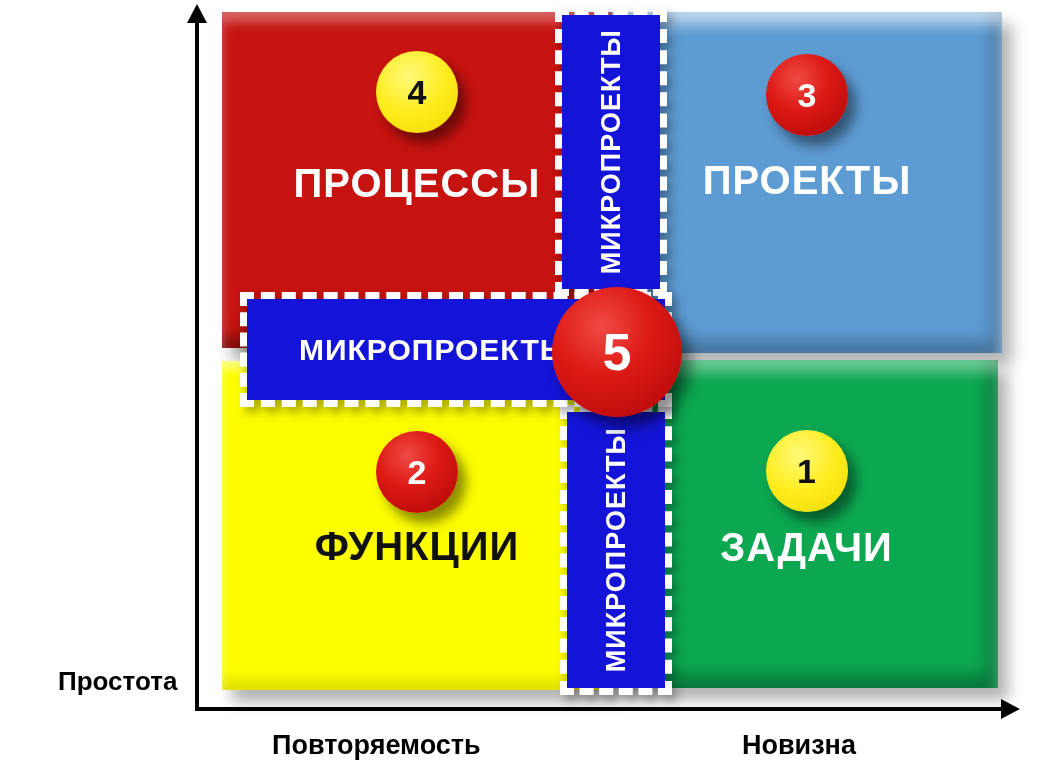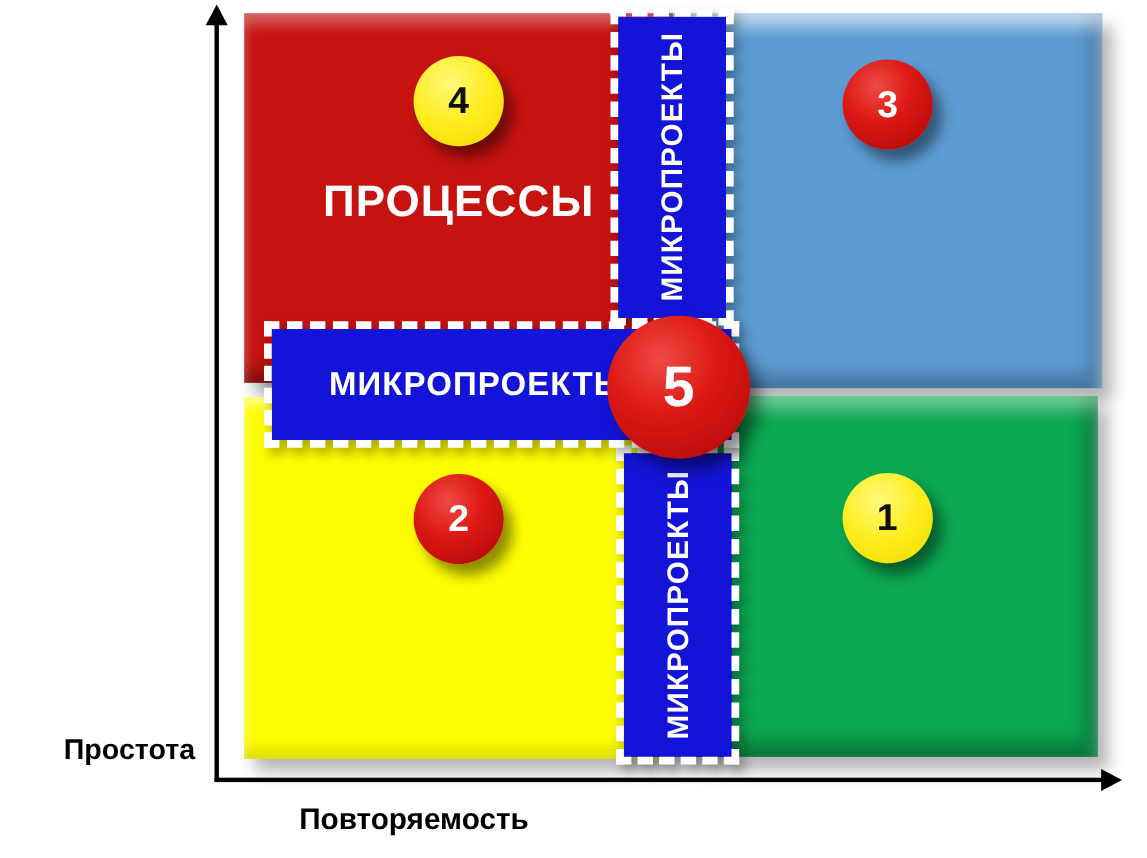--- a/index.html
+++ b/index.html
@@ -63,44 +63,48 @@
 
 <div class="canvas">
 
   <div class="arrow-up"></div>
   <div class="y-axis"></div>
   <div class="x-axis"></div>
   <div class="arrow-right"></div>
 
   <div class="axis-label lbl-ybottom">Простота</div>
   <div class="axis-label lbl-xleft">Повторяемость</div>
+  <div class="axis-label lbl-xright">Новизна</div>
 
   <div class="quad q-tl">
     <div class="badge badge-yellow">
       <span>4</span>
     </div>
     <div class="qlabel white">ПРОЦЕССЫ</div>
   </div>
 
   <div class="quad q-tr">
     <div class="badge badge-red">
       <span>3</span>
     </div>
+    <div class="qlabel white">ПРОЕКТЫ</div>
   </div>
 
   <div class="quad q-bl">
     <div class="badge badge-red">
       <span>2</span>
     </div>
+    <div class="qlabel dark">ФУНКЦИИ</div>
   </div>
 
   <div class="quad q-br">
     <div class="badge badge-yellow">
       <span>1</span>
     </div>
+    <div class="qlabel white">ЗАДАЧИ</div>
   </div>
 
   <div class="band band-v-top">
     <span class="vtext">МИКРОПРОЕКТЫ</span>
   </div>
 
   <div class="band band-v-bottom">
     <span class="vtext">МИКРОПРОЕКТЫ</span>
   </div>
 

